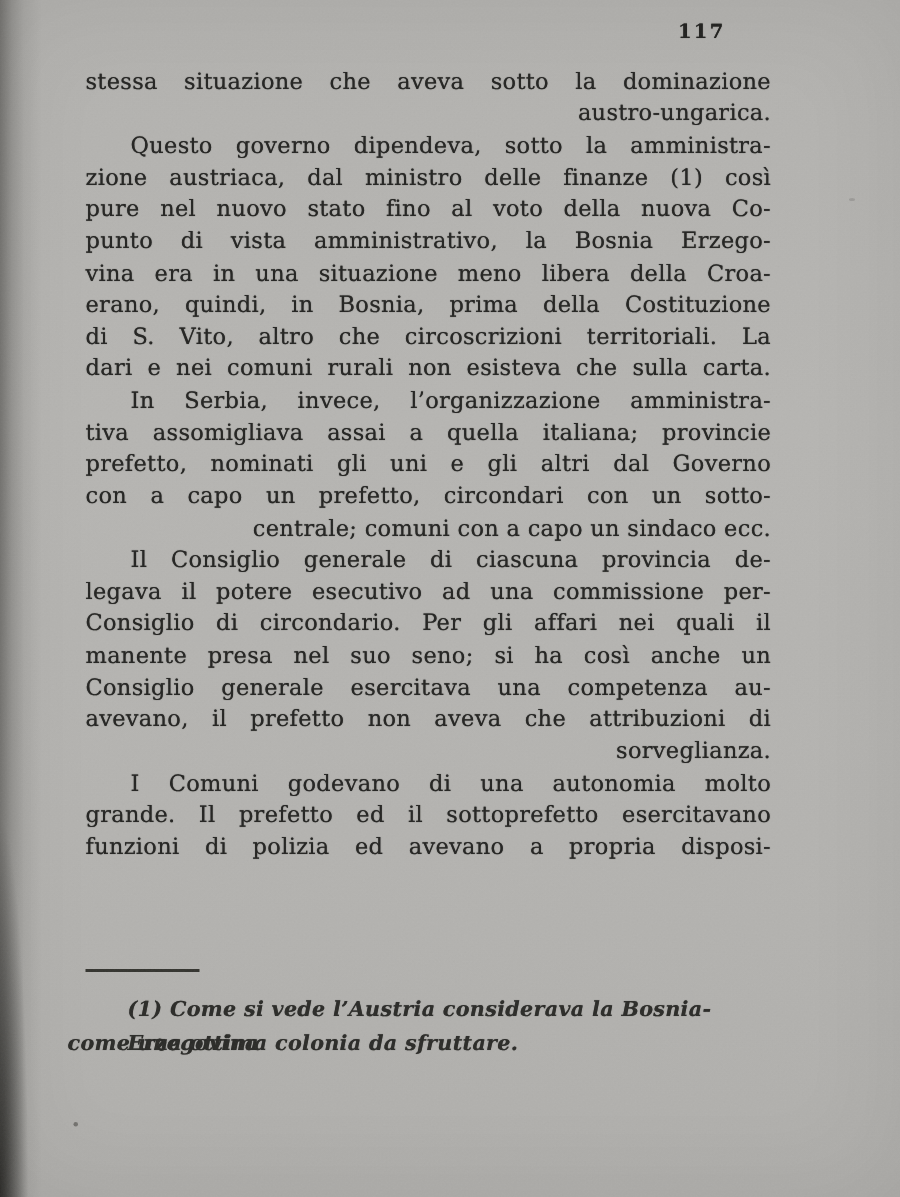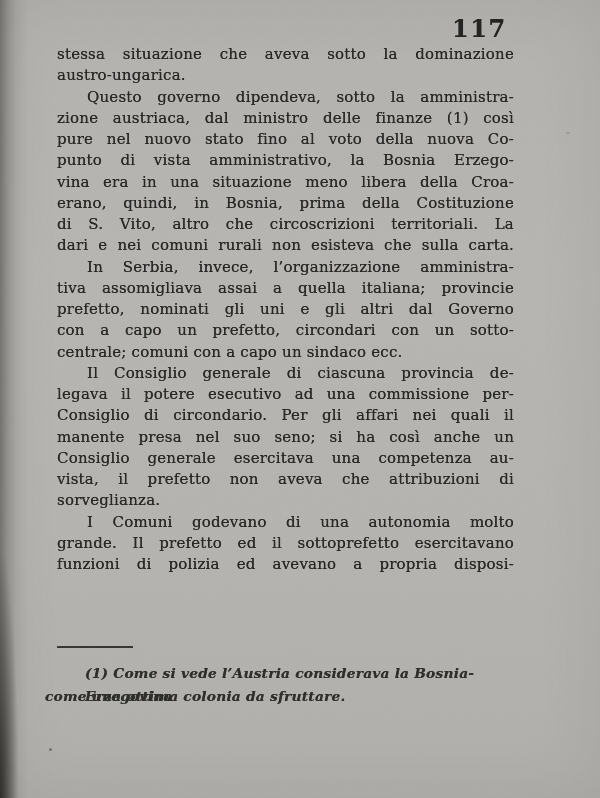--- a/index.html
+++ b/index.html
@@ -16,29 +16,29 @@
   
   .edge-left {
     position:absolute; left:0; top:0; bottom:0; width:30px;
     background-image:
       linear-gradient(90deg, rgba(40,39,36,0.45) 0px, rgba(40,39,36,0.22) 8px, rgba(40,39,36,0.08) 16px, rgba(0,0,0,0) 28px),
       radial-gradient(90% 45% at 0% 100%, rgba(8,8,6,0.75), rgba(8,8,6,0) 70%);
     pointer-events:none;
   }
   .pagenum {
     position:absolute; top:14px; left:452px;
-    font-size:24px; font-weight:bold; letter-spacing:1.5px;
+    font-size:13px; font-weight:bold; letter-spacing:1.5px;
     color:#21211f; text-shadow:0 0 0.5px rgba(33,33,31,0.9);
   }
   .body-text {
     position:absolute; top:44px; left:57px; width:457px;
     font-size:15px; font-weight:normal; letter-spacing:0.2px;
     color:#242422; text-shadow:0 0 0.6px rgba(36,36,34,0.85);
   }
-  .body-text .line { height:21.25px; line-height:21.25px; text-align:left; }
+  .body-text .line { height:21.25px; line-height:21.25px; text-align:right; }
   .line.j { text-align:justify; text-align-last:justify; }
   .line.ind { padding-left:30px; }
   .footnote-rule {
     position:absolute; top:646px; left:57px; width:76px;
     border-top:2px solid #34342f;
   }
   .footnote {
     position:absolute; top:662px; left:45px; width:499px;
     font-size:13.8px; font-weight:bold; letter-spacing:0.2px;
     color:#2b2b28; text-shadow:0 0 0.5px rgba(43,43,40,0.8);
@@ -72,21 +72,21 @@
       <div class="line j ind">In Serbia, invece, l’organizzazione amministra-</div>
       <div class="line j">tiva assomigliava assai a quella italiana; provincie</div>
       <div class="line j">prefetto, nominati gli uni e gli altri dal Governo</div>
       <div class="line j">con a capo un prefetto, circondari con un sotto-</div>
       <div class="line">centrale; comuni con a capo un sindaco ecc.</div>
       <div class="line j ind">Il Consiglio generale di ciascuna provincia de-</div>
       <div class="line j">legava il potere esecutivo ad una commissione per-</div>
       <div class="line j">Consiglio di circondario. Per gli affari nei quali il</div>
       <div class="line j">manente presa nel suo seno; si ha così anche un</div>
       <div class="line j">Consiglio generale esercitava una competenza au-</div>
-      <div class="line j">vista, il prefetto non aveva che attribuzioni di</div>
+      <div class="line j">avevano, il prefetto non aveva che attribuzioni di</div>
       <div class="line">sorveglianza.</div>
       <div class="line j ind">I Comuni godevano di una autonomia molto</div>
       <div class="line j">grande. Il prefetto ed il sottoprefetto esercitavano</div>
       <div class="line j">funzioni di polizia ed avevano a propria disposi-</div>
     </div>
 
   <div class="footnote-rule"></div>
 
   <div class="footnote" id="footnote">
       <div class="line j ind">(1) Come si vede l’Austria considerava la Bosnia-Erzegovina</div>

